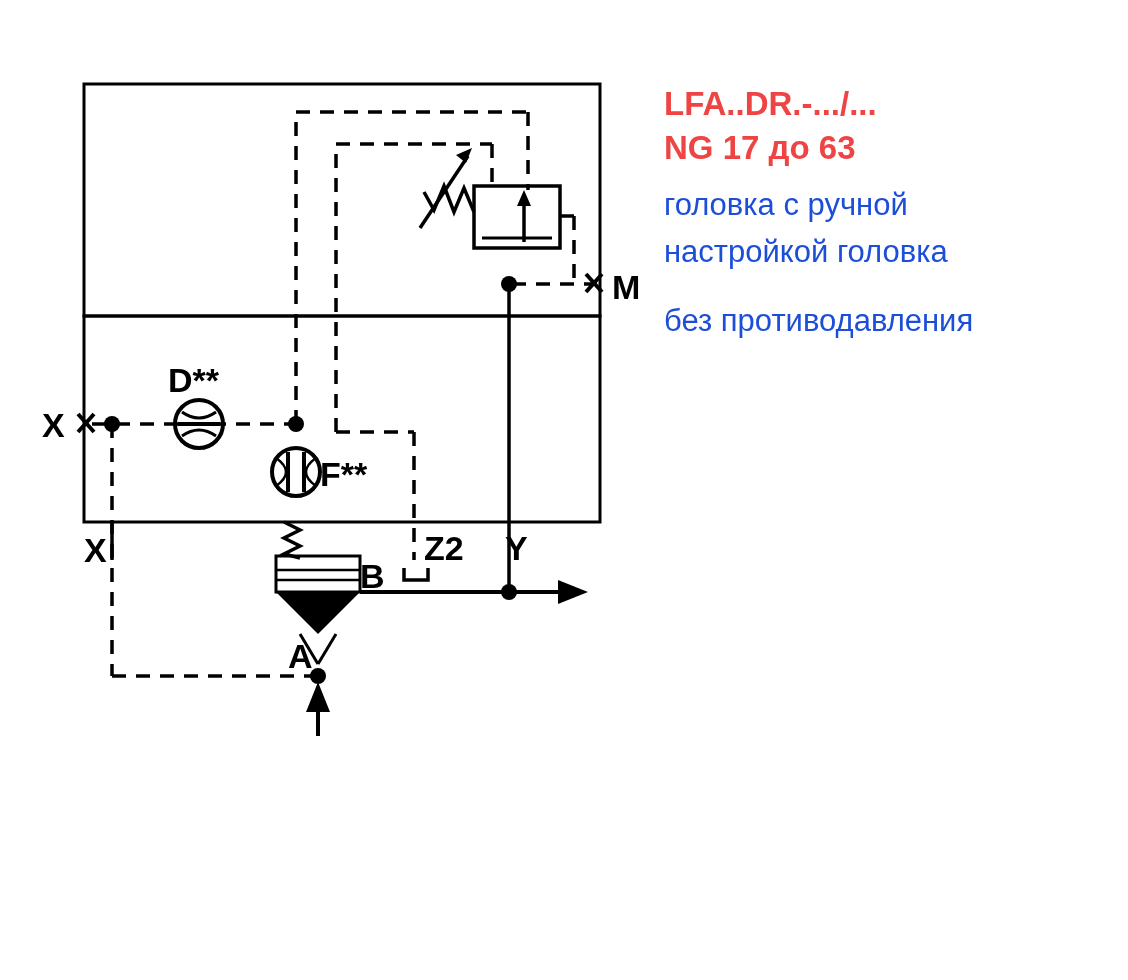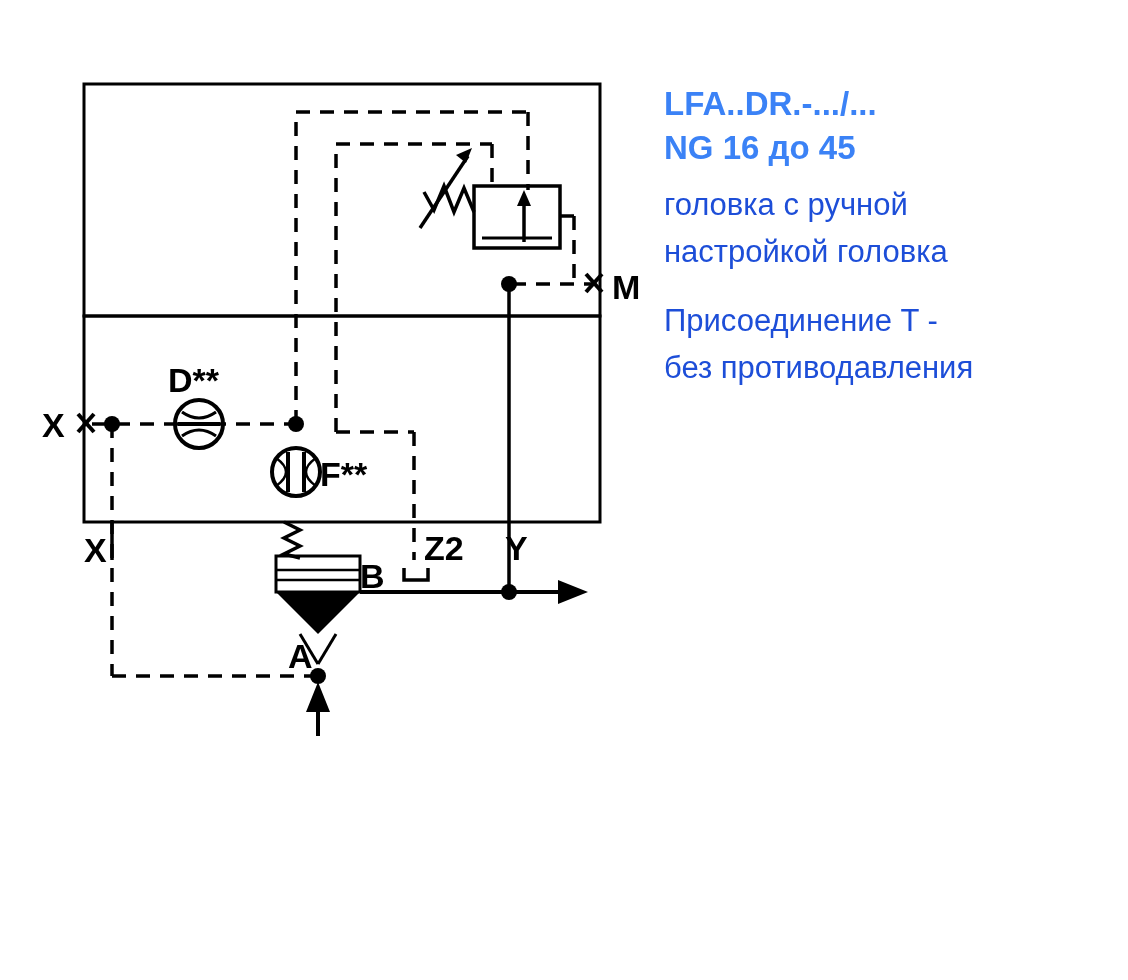--- a/index.html
+++ b/index.html
@@ -24,21 +24,21 @@
   }
   .text-panel {
     position: absolute;
     left: 664px;
     top: 82px;
     width: 440px;
   }
   .title-line {
     font-size: 33px;
     font-weight: bold;
-    color: #3b82f6;
+    color: #ef4444;
     line-height: 44px;
     letter-spacing: 0px;
     white-space: nowrap;
   }
   .desc-line {
     font-size: 31px;
     font-weight: normal;
     color: #1d4ed8;
     line-height: 47px;
     white-space: nowrap;
@@ -184,24 +184,23 @@
     <text class="lbl" x="505" y="560" font-size="34">Y</text>
     <text class="lbl" x="424" y="560" font-size="34">Z2</text>
     <text class="lbl" x="288" y="668" font-size="34">A</text>
     <text class="lbl" x="360" y="588" font-size="34">B</text>
     <text class="lbl" x="168" y="392" font-size="34">D**</text>
     <text class="lbl" x="320" y="486" font-size="34">F**</text>
   </svg>
 
   <div class="text-panel">
     <div class="title-line">LFA..DR.-.../...</div>
-    <div class="title-line">NG 16 до 45</div>
+    <div class="title-line">NG 17 до 63</div>
     <div class="desc-block">
       <div class="desc-line">головка с ручной</div>
       <div class="desc-line">настройкой головка</div>
     </div>
     <div class="desc-block2">
-      <div class="desc-line">Присоединение T -</div>
       <div class="desc-line">без противодавления</div>
     </div>
   </div>
 
 </div>
 
 </body></html>

